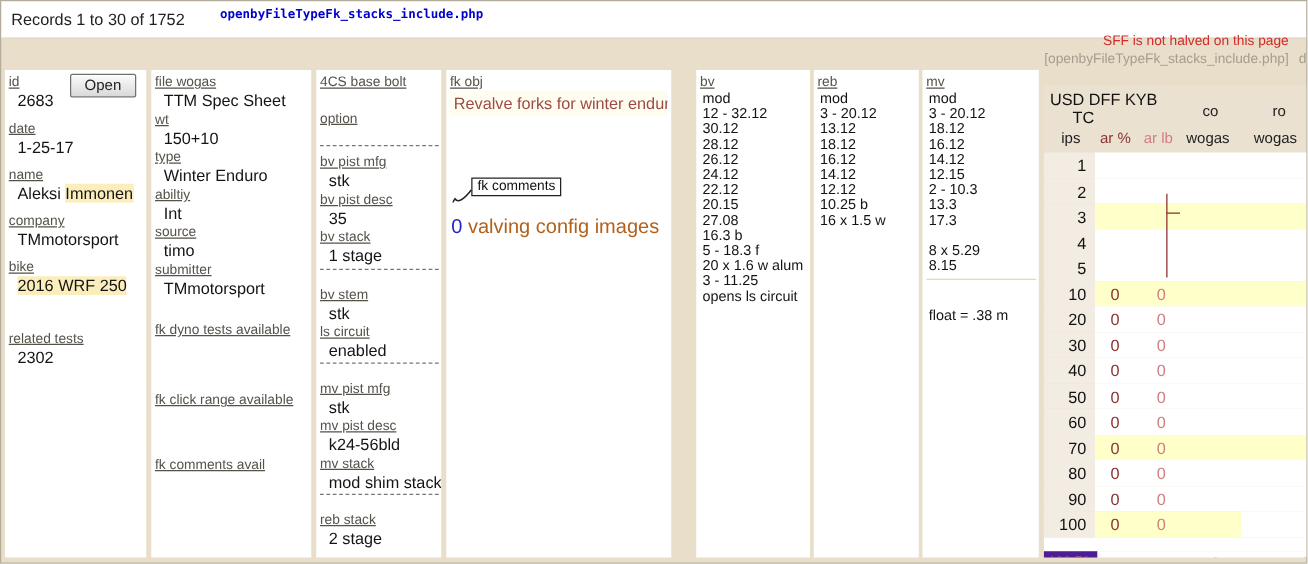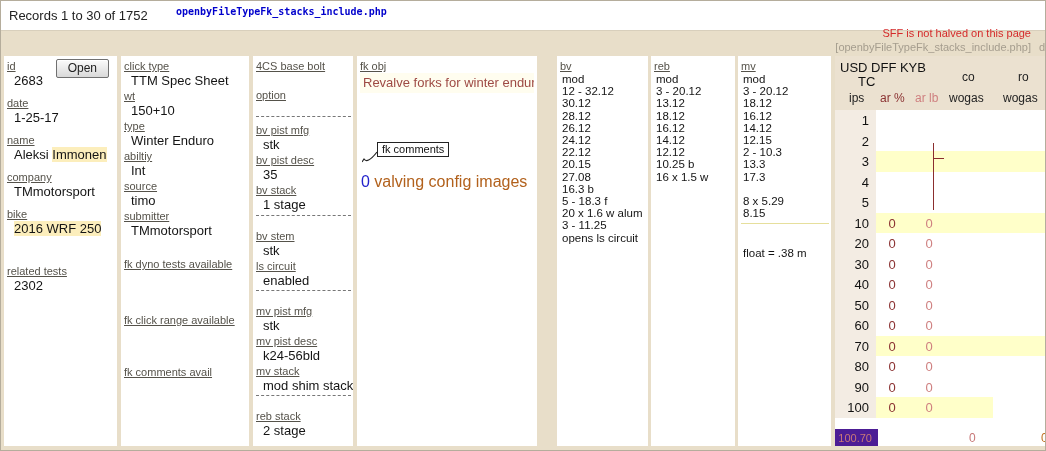--- a/index.html
+++ b/index.html
@@ -17,21 +17,21 @@
   .band-edge{position:absolute;right:0;top:40px;width:6px;overflow:hidden;font-size:11px;color:#a59d8e;}
   
   .panel{position:absolute;top:55px;bottom:4px;background:#fff;box-sizing:border-box;padding:2px 2px 0 3px;overflow:hidden;}
   .p1{left:3px;width:113px}
   .p2{left:120px;width:128px}
   .p3{left:252px;width:100px}
   .p4{left:356px;width:180px}
   .p5{left:556px;width:91px}
   .p6{left:650px;width:84px}
   .p7{left:737px;width:93px}
-  .p8{left:834px;width:212px;background:#ebe1d0;padding:0;}
+  .p8{left:834px;width:212px;background:#ebe1d0;padding:0;margin-top:12px;}
   .flabel{font-size:11px;color:#55524a;text-decoration:underline;margin:2px 0 1px 0;white-space:nowrap;}
   .fvalue{font-size:13px;color:#141414;margin:0 0 2px 7px;white-space:nowrap;}
   .hl{background:#fceebc;}
   .fgroup{margin-bottom:9px;}
   .gap18{height:18px;}
   .open-btn{position:absolute;right:8px;top:3px;font-size:12px;color:#222;
     background:linear-gradient(#fbfbfb,#d9d9d9);border:1px solid #707070;border-radius:2px;
     padding:1px 11px 2px 11px;box-shadow:0 1px 0 #fff inset;cursor:pointer;font-family:"Liberation Sans",sans-serif;}
   .mt20{margin-top:20px;} .mt44{margin-top:44px;} .mt40{margin-top:40px;}
   .dashline{border-bottom:1px dashed #777;margin:15px 0 7px 0;height:0;}
@@ -111,21 +111,21 @@
       <div class="fvalue"><span class="hl">2016 WRF 250</span></div>
     </div>
     <div class="gap18"></div>
     <div class="fgroup">
       <div class="flabel">related tests</div>
       <div class="fvalue">2302</div>
     </div>
   </div>
 
   <div class="panel p2">
-    <div class="flabel">click type</div>
+    <div class="flabel">file wogas</div>
     <div class="fvalue">TTM Spec Sheet</div>
     <div class="flabel">wt</div>
     <div class="fvalue">150+10</div>
     <div class="flabel">type</div>
     <div class="fvalue">Winter Enduro</div>
     <div class="flabel">abiltiy</div>
     <div class="fvalue">Int</div>
     <div class="flabel">source</div>
     <div class="fvalue">timo</div>
     <div class="flabel">submitter</div>

